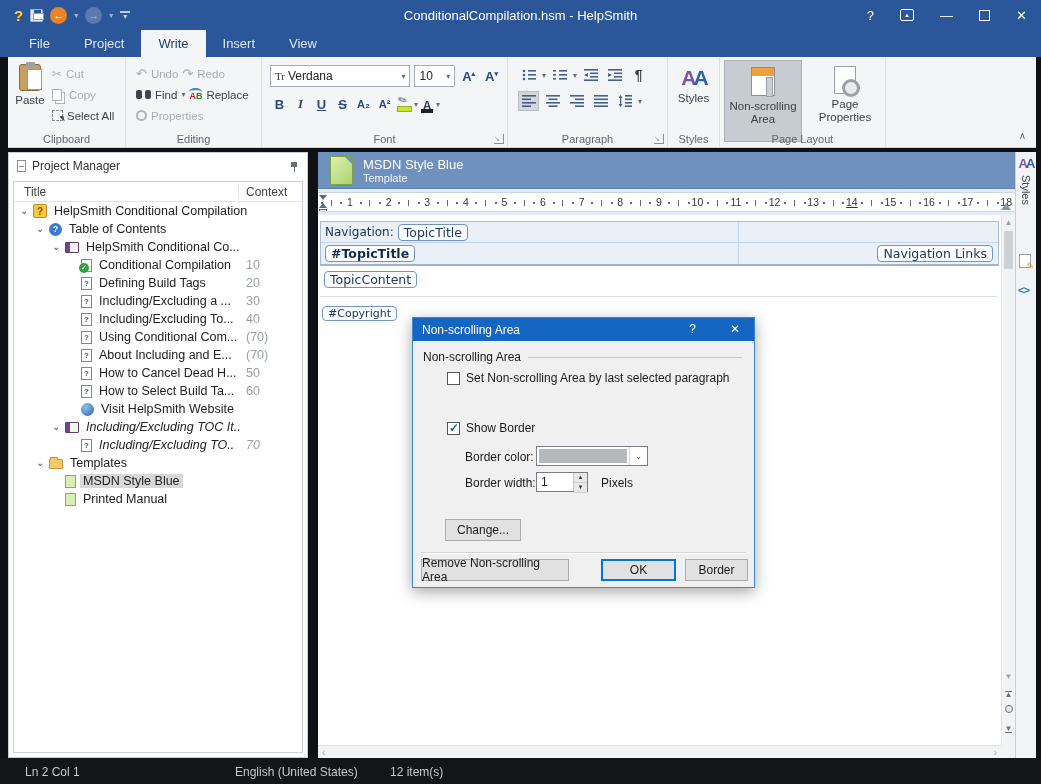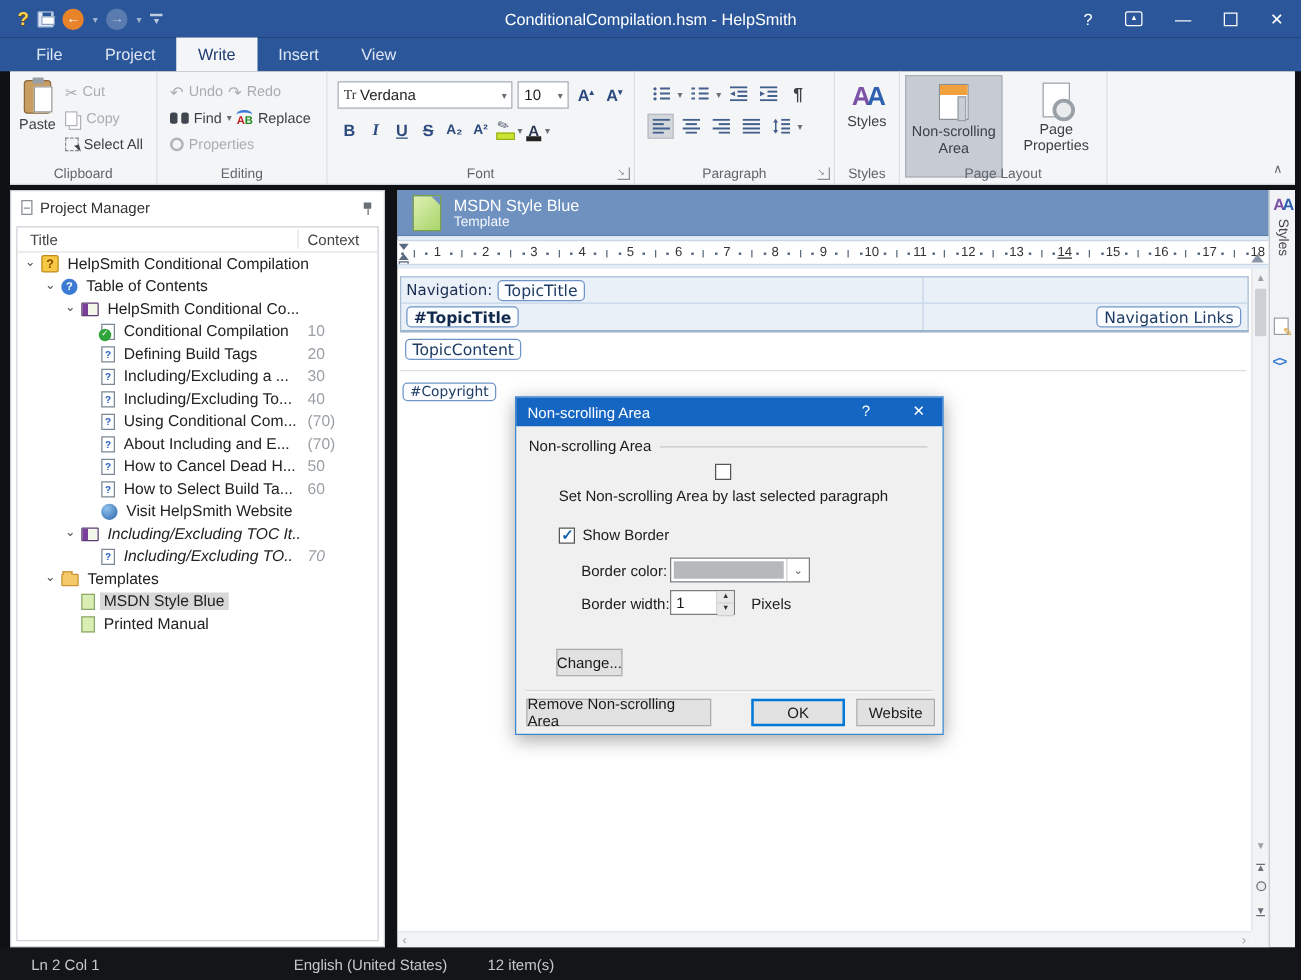--- a/index.html
+++ b/index.html
@@ -706,21 +706,21 @@
     <div class="dlg-title">
       <span>Non-scrolling Area</span>
       <span class="dlg-help">?</span>
       <span class="dlg-close">✕</span>
     </div>
 
     <div class="dgroup" style="top:32px;">
       <span class="gl">Non-scrolling Area</span>
         <span class="line"></span>
     </div>
-    <div class="cbrow" style="left:34px; top:53px;flex-direction:column;">
+    <div class="cbrow" style="left:34px; top:53px;">
       <span class="cb"></span>
       <span>Set Non-scrolling Area by last selected paragraph</span>
     </div>
 
     <div class="cbrow" style="left:34px; top:103px;">
       <span class="cb checked"></span>
       <span>Show Border</span>
     </div>
     <span class="dlabel" style="left:52px; top:132px;">Border color:</span>
     <div class="dd" style="left:123px; top:128px;">
@@ -730,26 +730,26 @@
     <span class="dlabel" style="left:52px; top:158px;">Border width:</span>
     <div class="spin" style="left:123px; top:154px;">
       <span class="sval">1</span>
       <span class="sarrows">
           <span>▲</span>
           <span>▼</span>
         </span>
     </div>
     <span class="dlabel" style="left:188px; top:158px;">Pixels</span>
 
-    <div class="dbtn" style="left:32px; top:201px; width:53px;">Change...</div>
+    <div class="dbtn" style="left:32px; top:201px; width:76px;">Change...</div>
 
     <div class="dsep"></div>
     <div class="dbtn" style="left:8px; top:241px; width:148px;">Remove Non-scrolling Area</div>
     <div class="dbtn default" style="left:188px; top:241px; width:75px;">OK</div>
-    <div class="dbtn" style="left:272px; top:241px; width:63px;">Website</div>
+    <div class="dbtn" style="left:272px; top:241px; width:63px;">Border</div>
   </div>
 
   <div class="statusbar">
     <span class="st-pos">Ln 2 Col 1</span>
     <span class="st-lang">English (United States)</span>
     <span class="st-count">12 item(s)</span>
   </div>
 
 </div>
 

